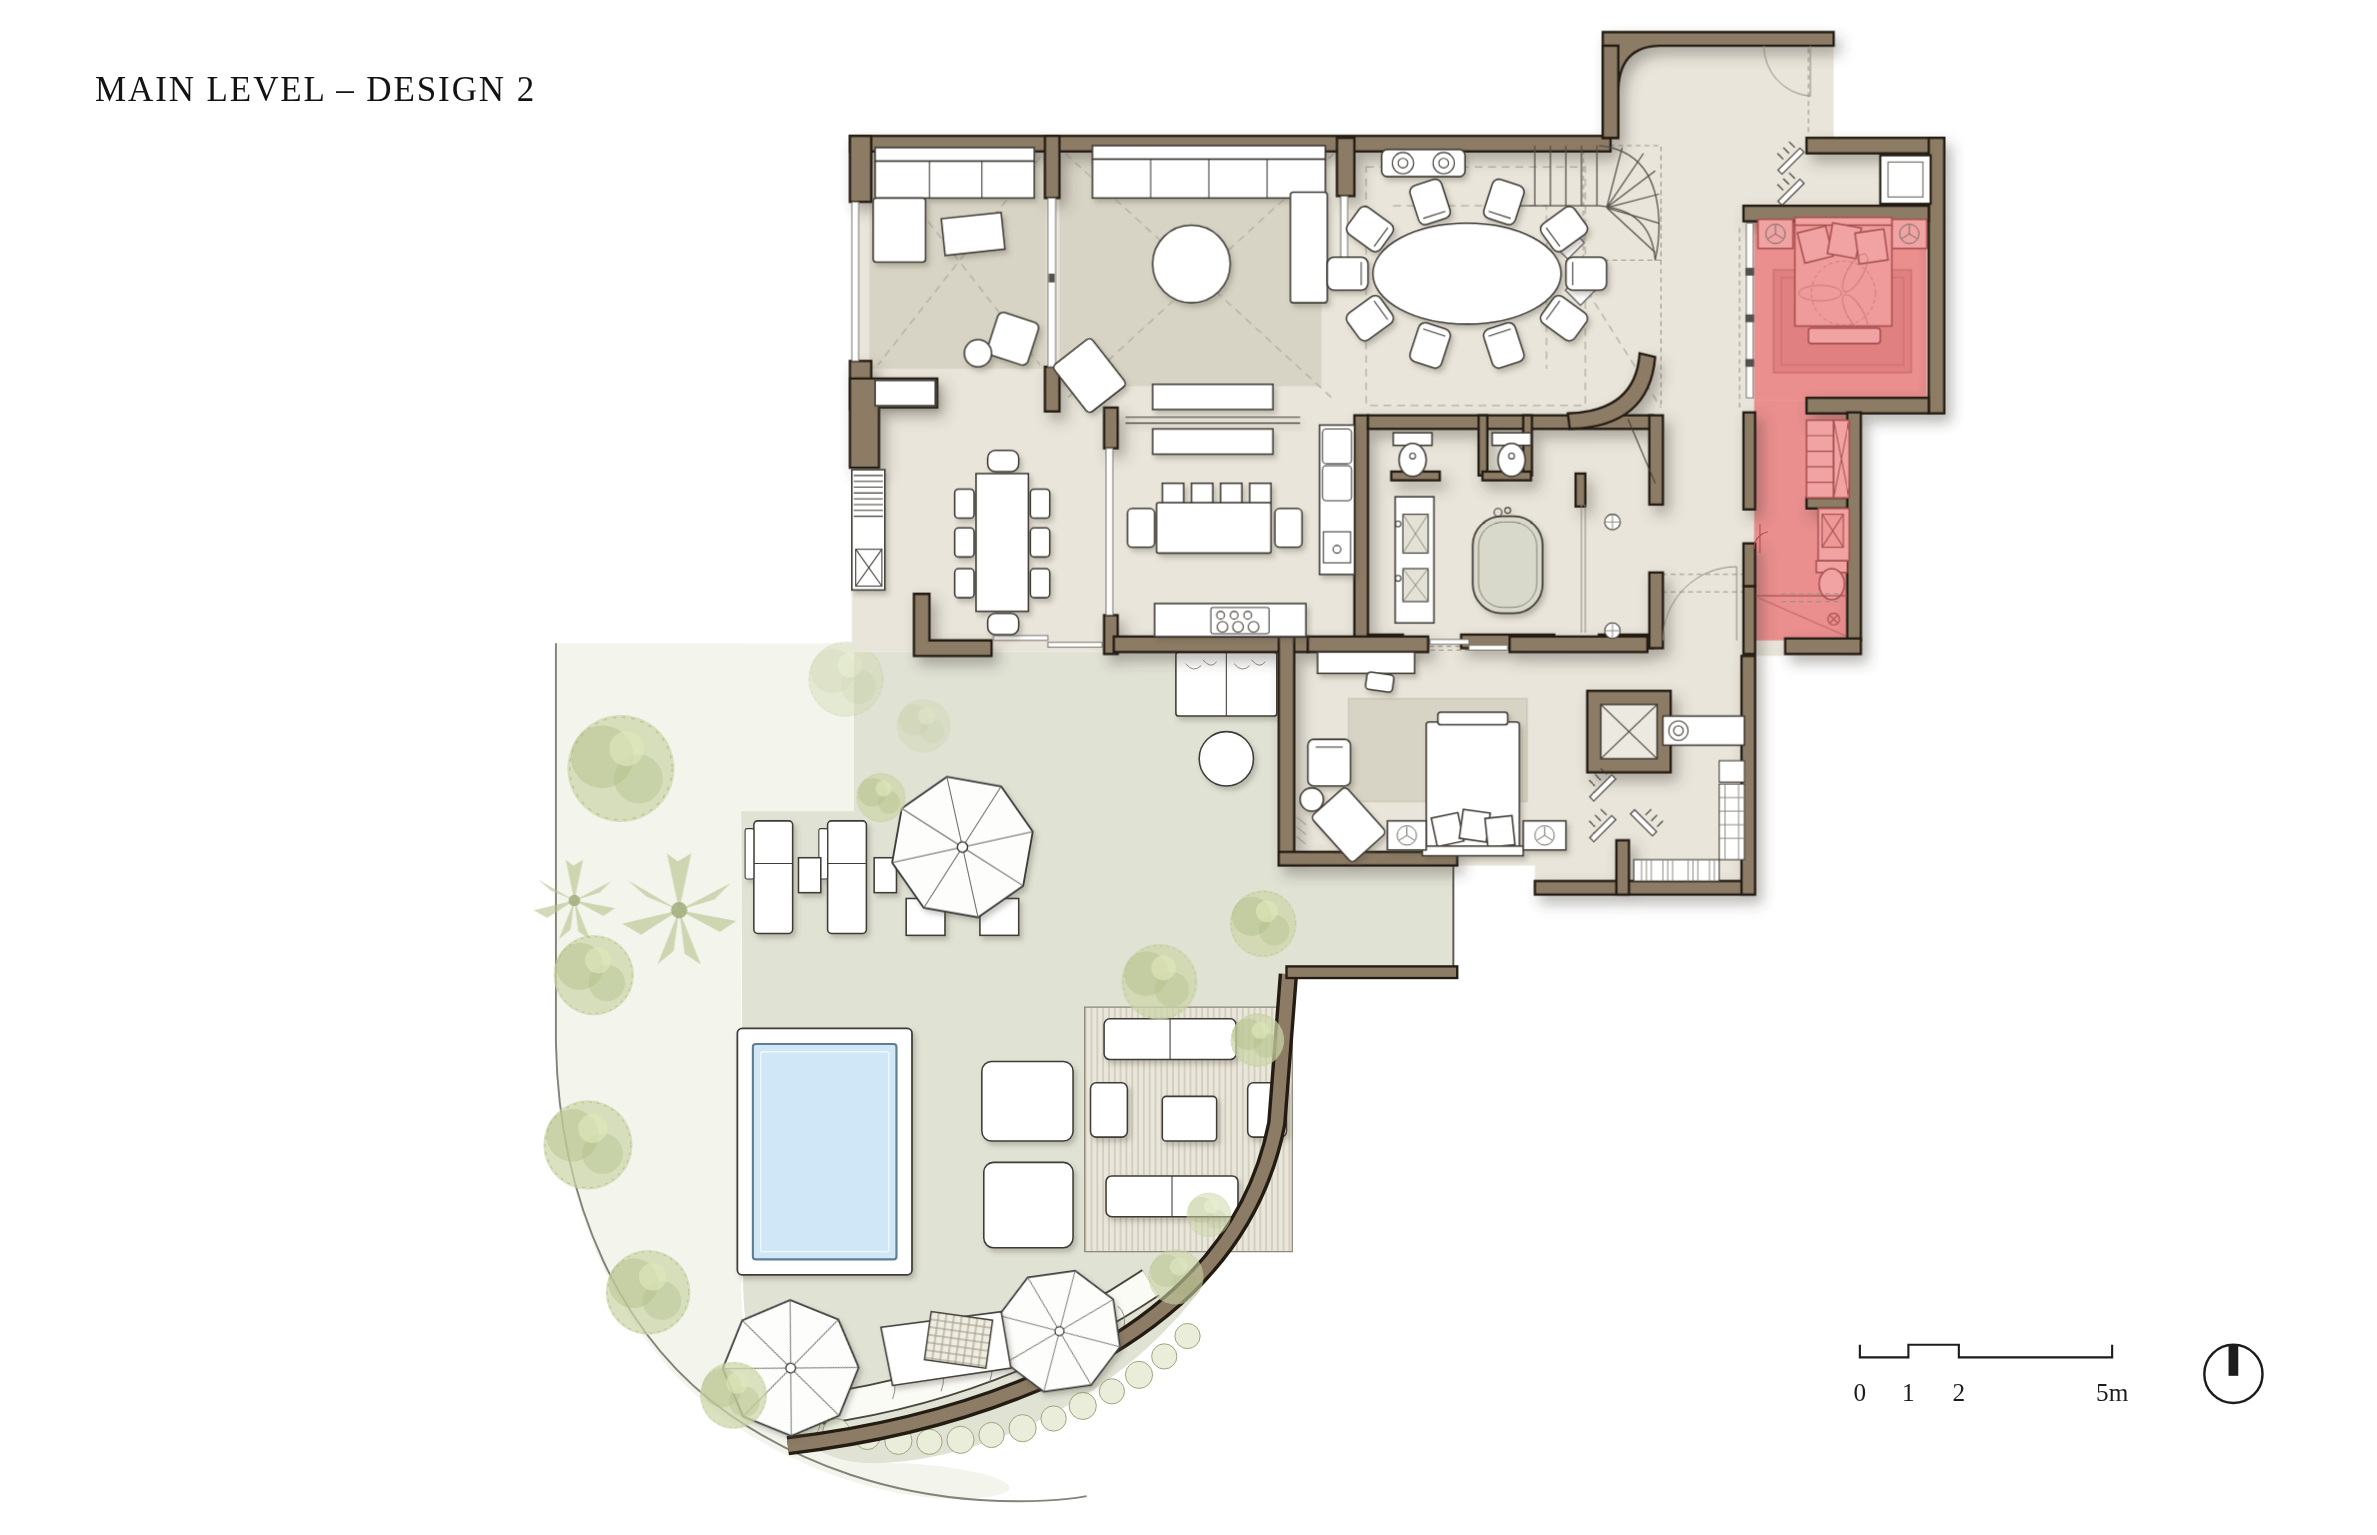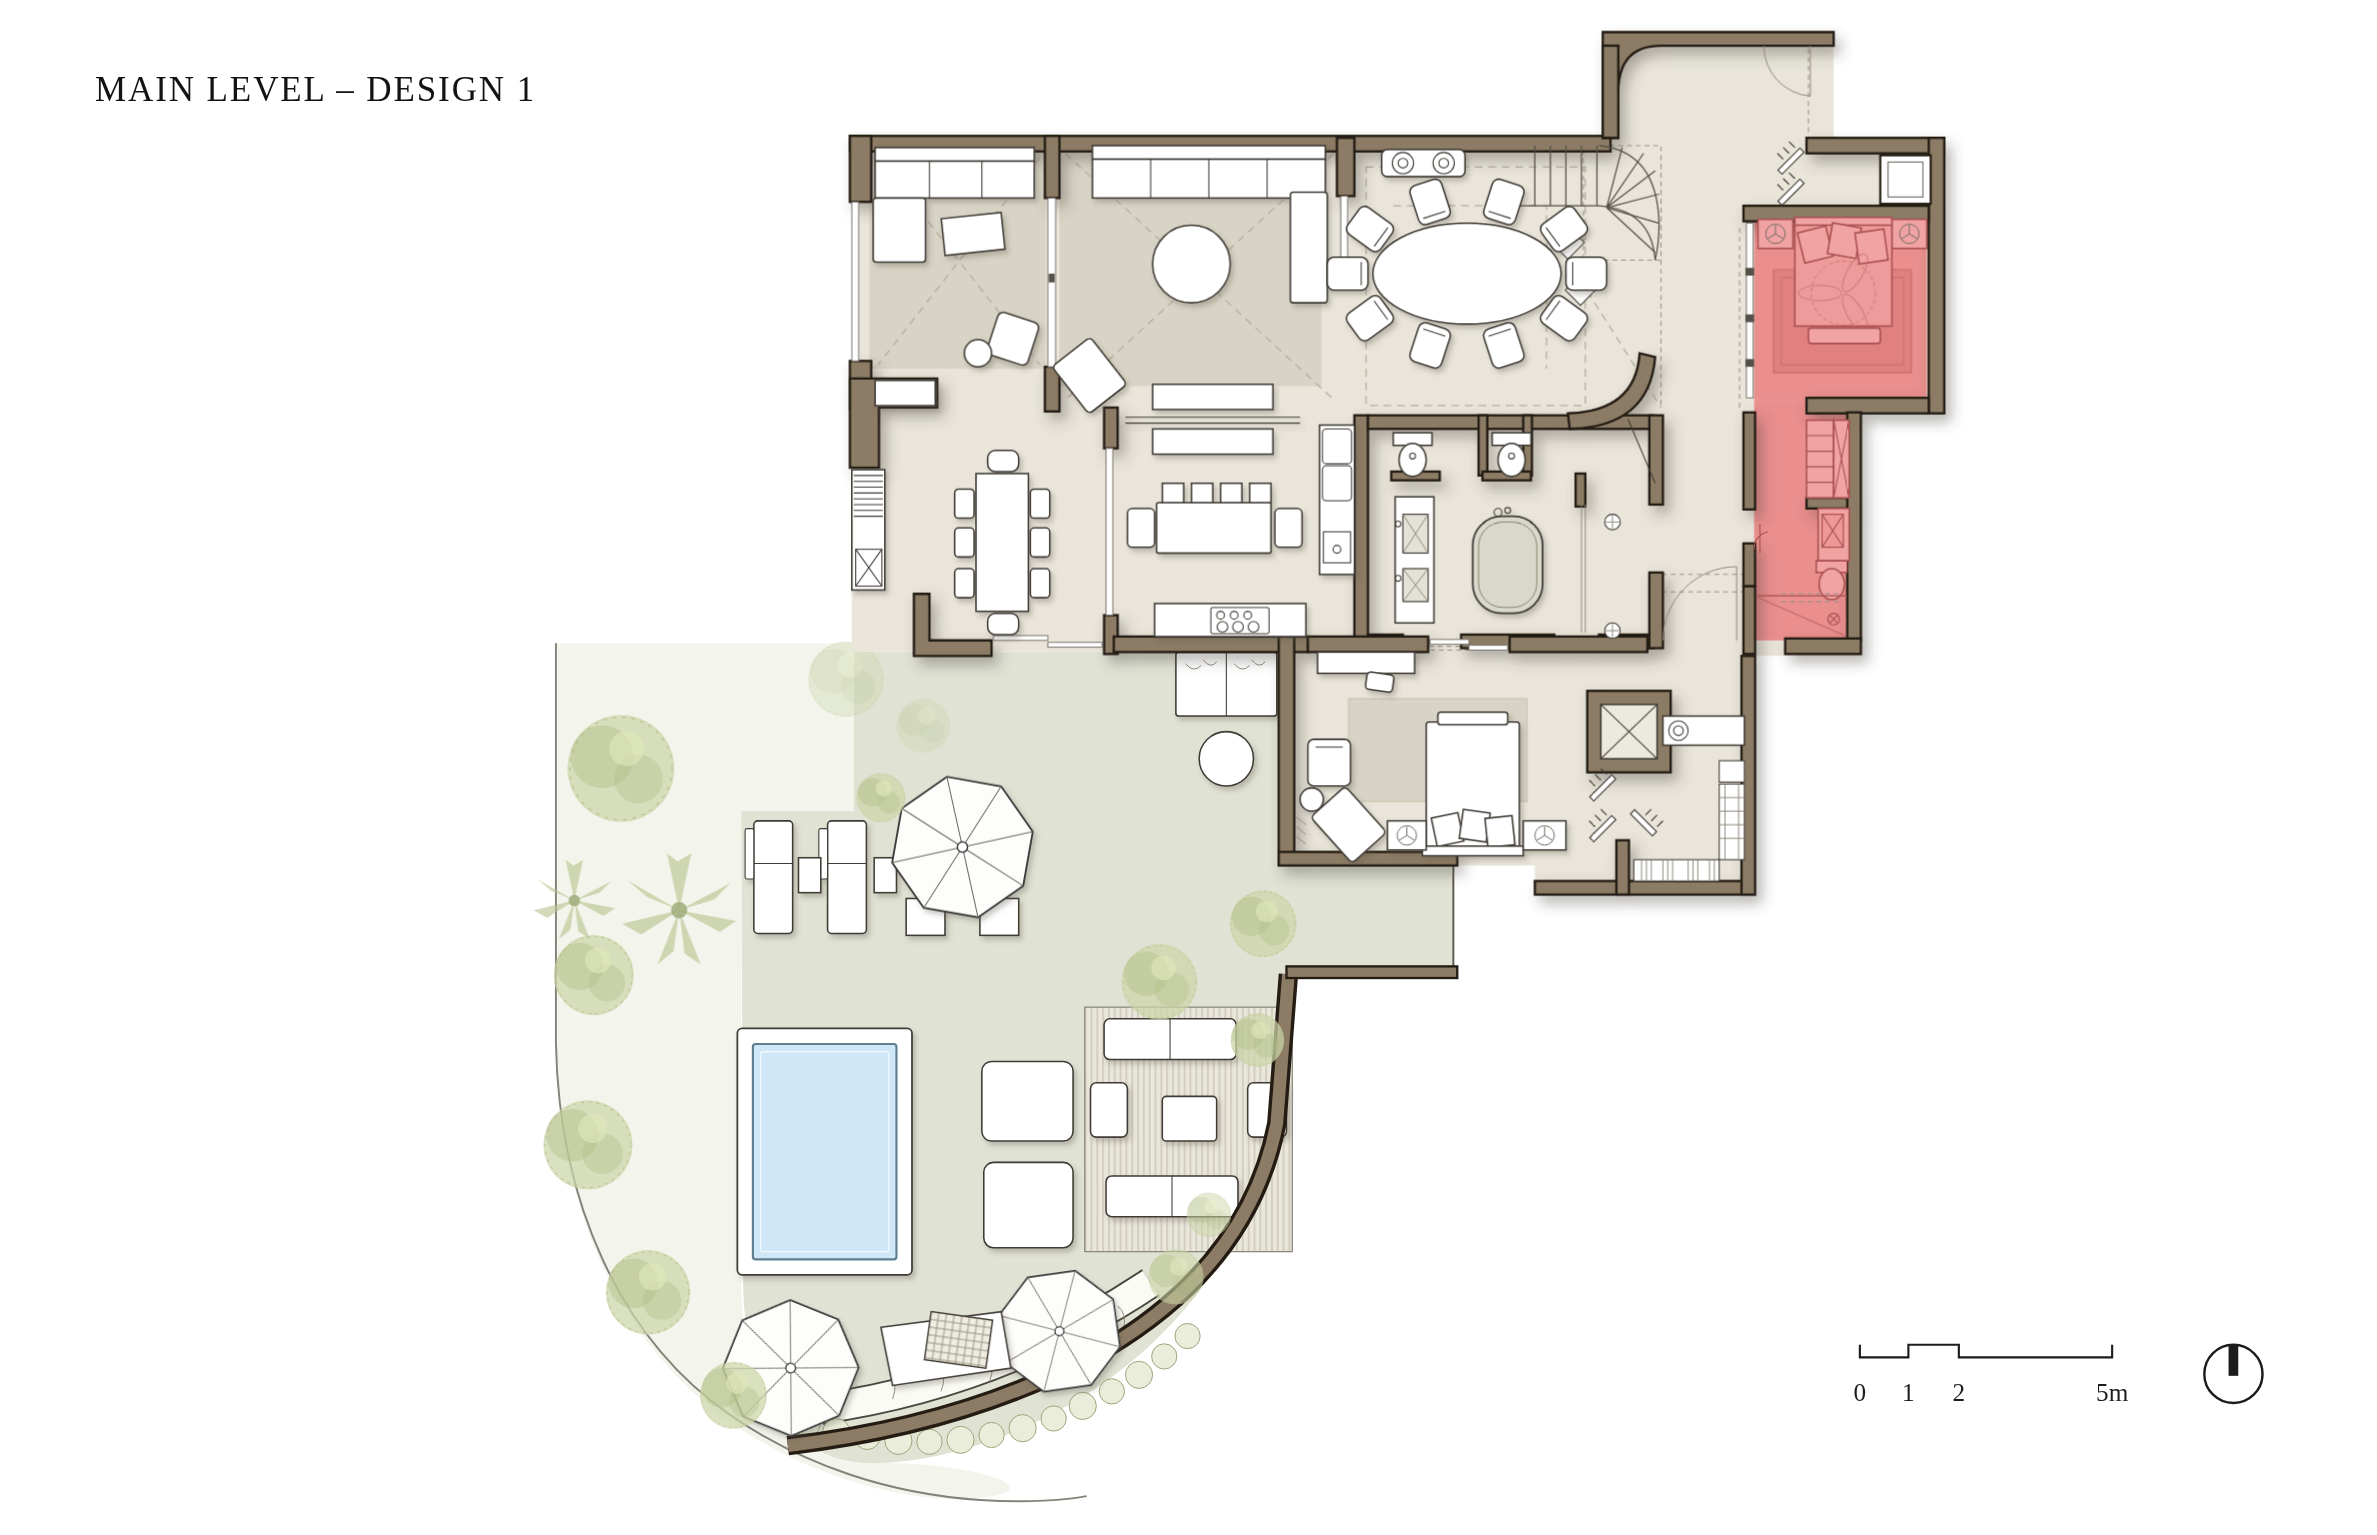--- a/index.html
+++ b/index.html
@@ -21,21 +21,21 @@
   .redfloor{fill:var(--red);}
   .redfurn{fill:var(--red_light);stroke:var(--red_dark);stroke-width:1.6;}
   .redln{stroke:var(--red_dark);stroke-width:1.1;fill:none;}
   .tree1{fill:var(--tree);}
   .tree2{fill:var(--tree_dark);}
   .scaletxt{font-size:26px;}
 </style>
 </head>
 <body>
 
-<h1 id="plan-title">MAIN LEVEL – DESIGN 1</h1>
+<h1 id="plan-title">MAIN LEVEL – DESIGN 2</h1>
 
 <svg width="2377" height="1535" viewBox="0 0 2450 1582">
 <defs>
   <filter id="ds" x="-20%" y="-20%" width="150%" height="150%">
     <feDropShadow dx="6" dy="8" stdDeviation="7" flood-color="#4a4238" flood-opacity="0.38"></feDropShadow>
   </filter>
   <filter id="ds2" x="-30%" y="-30%" width="180%" height="180%">
     <feDropShadow dx="3" dy="4" stdDeviation="3" flood-color="#5a5248" flood-opacity="0.30"></feDropShadow>
   </filter>
   <pattern id="striped" width="6" height="6" patternUnits="userSpaceOnUse">

